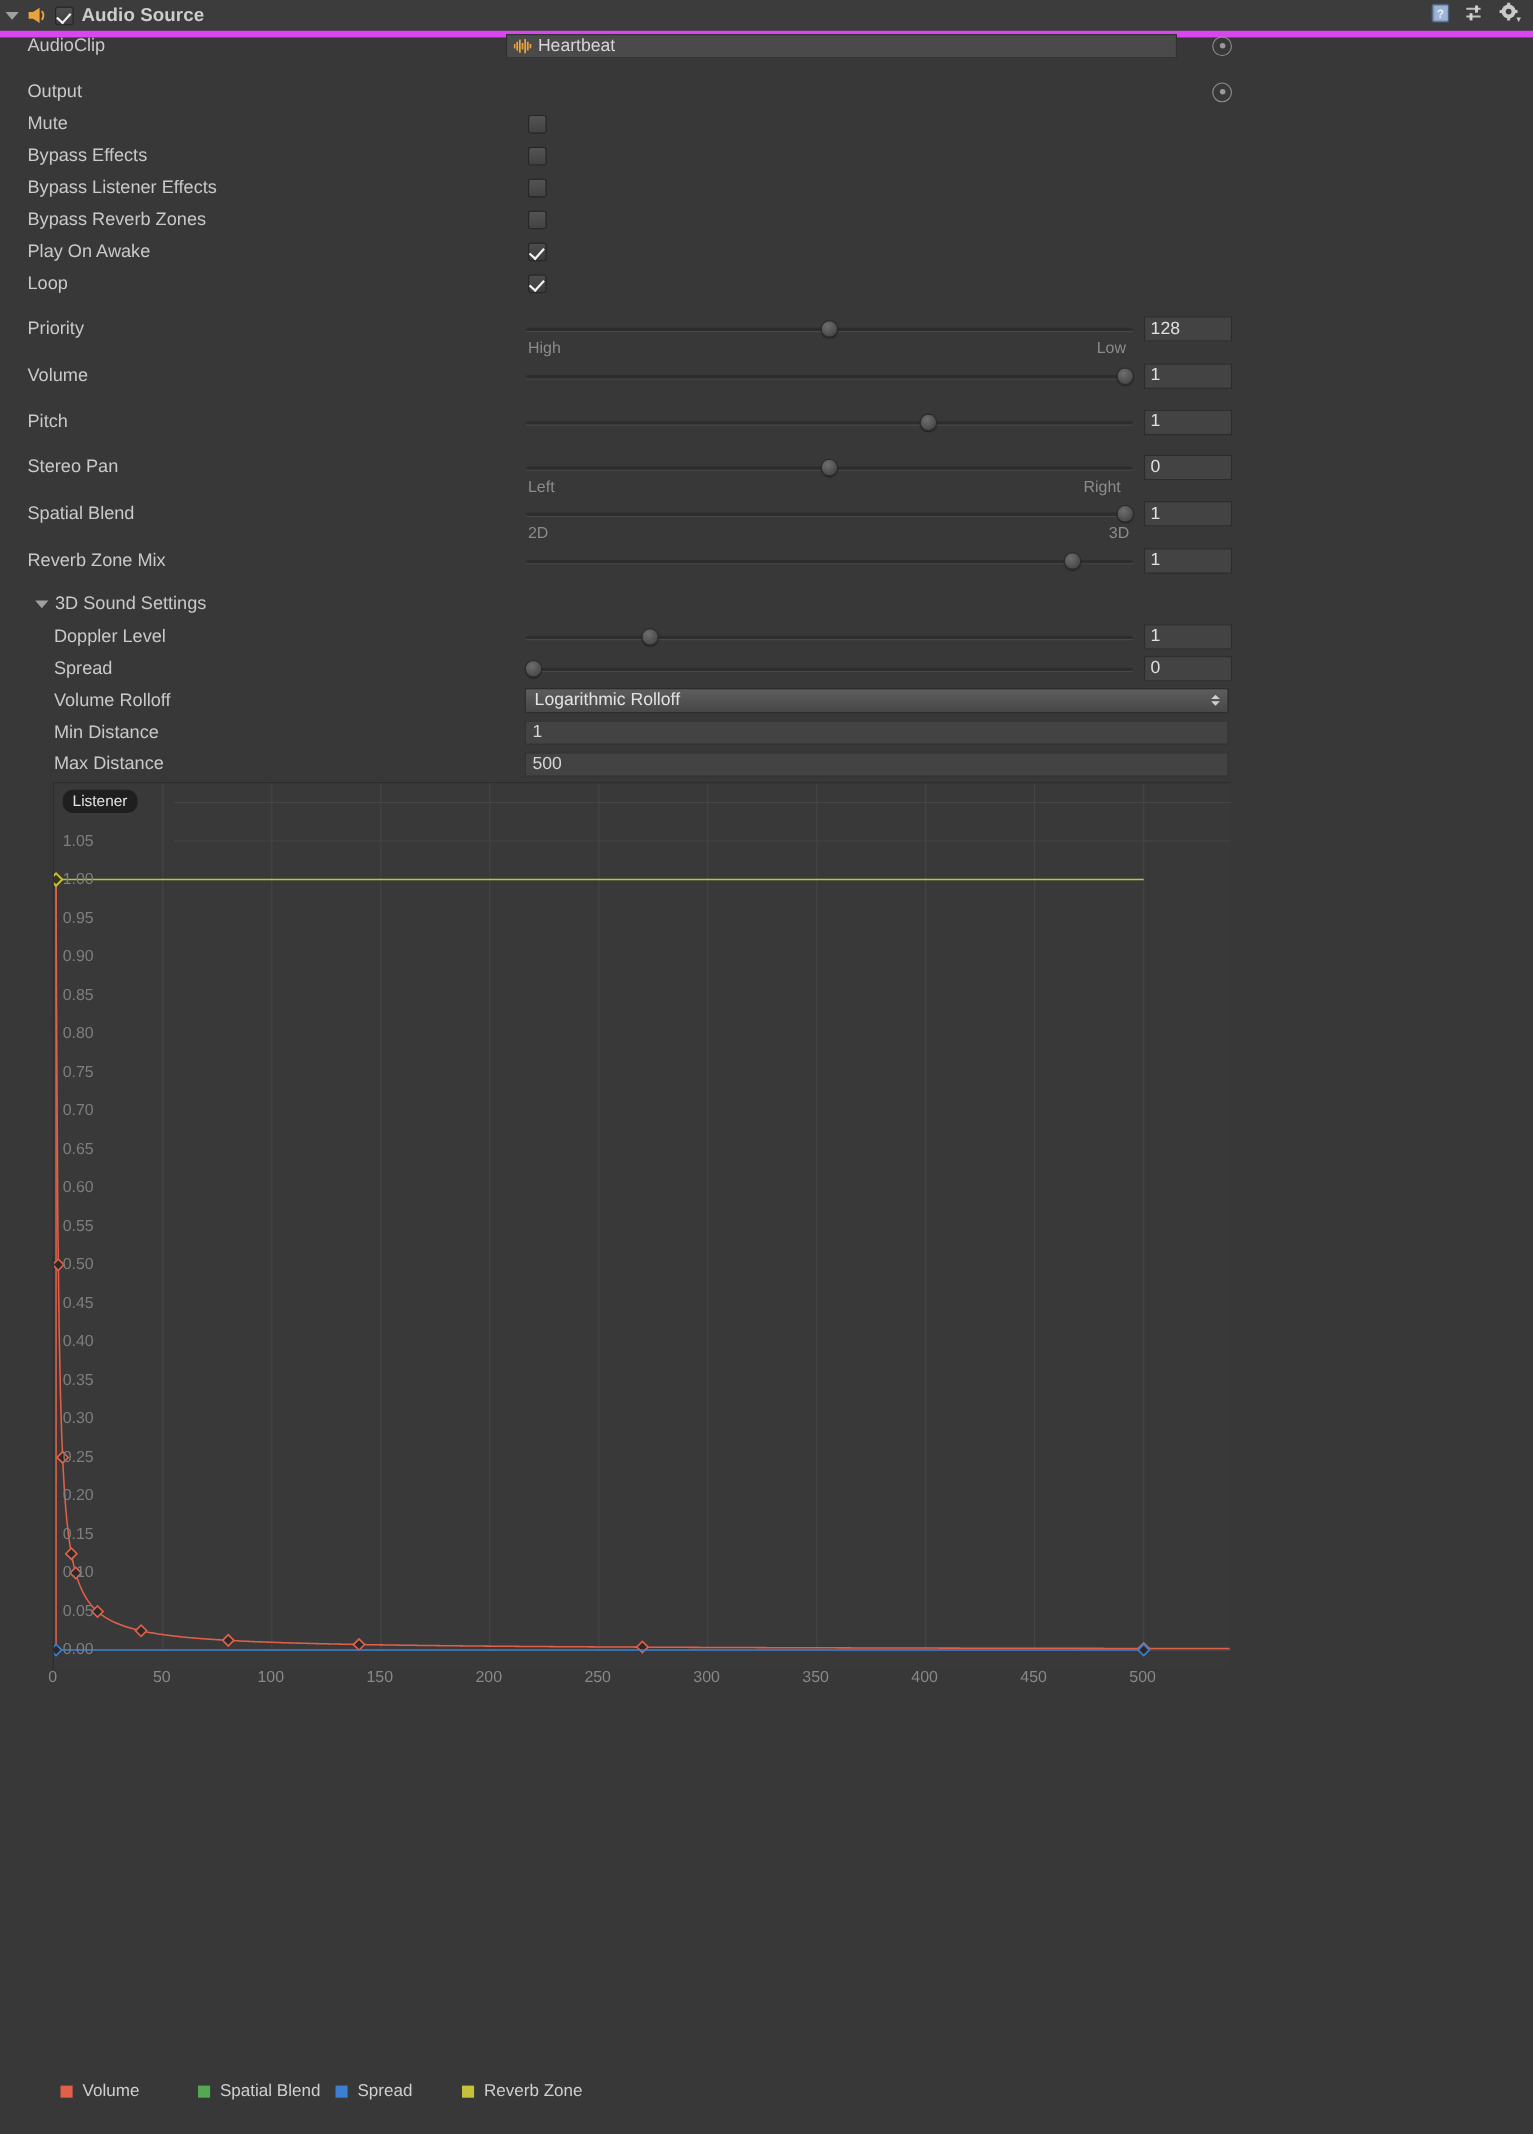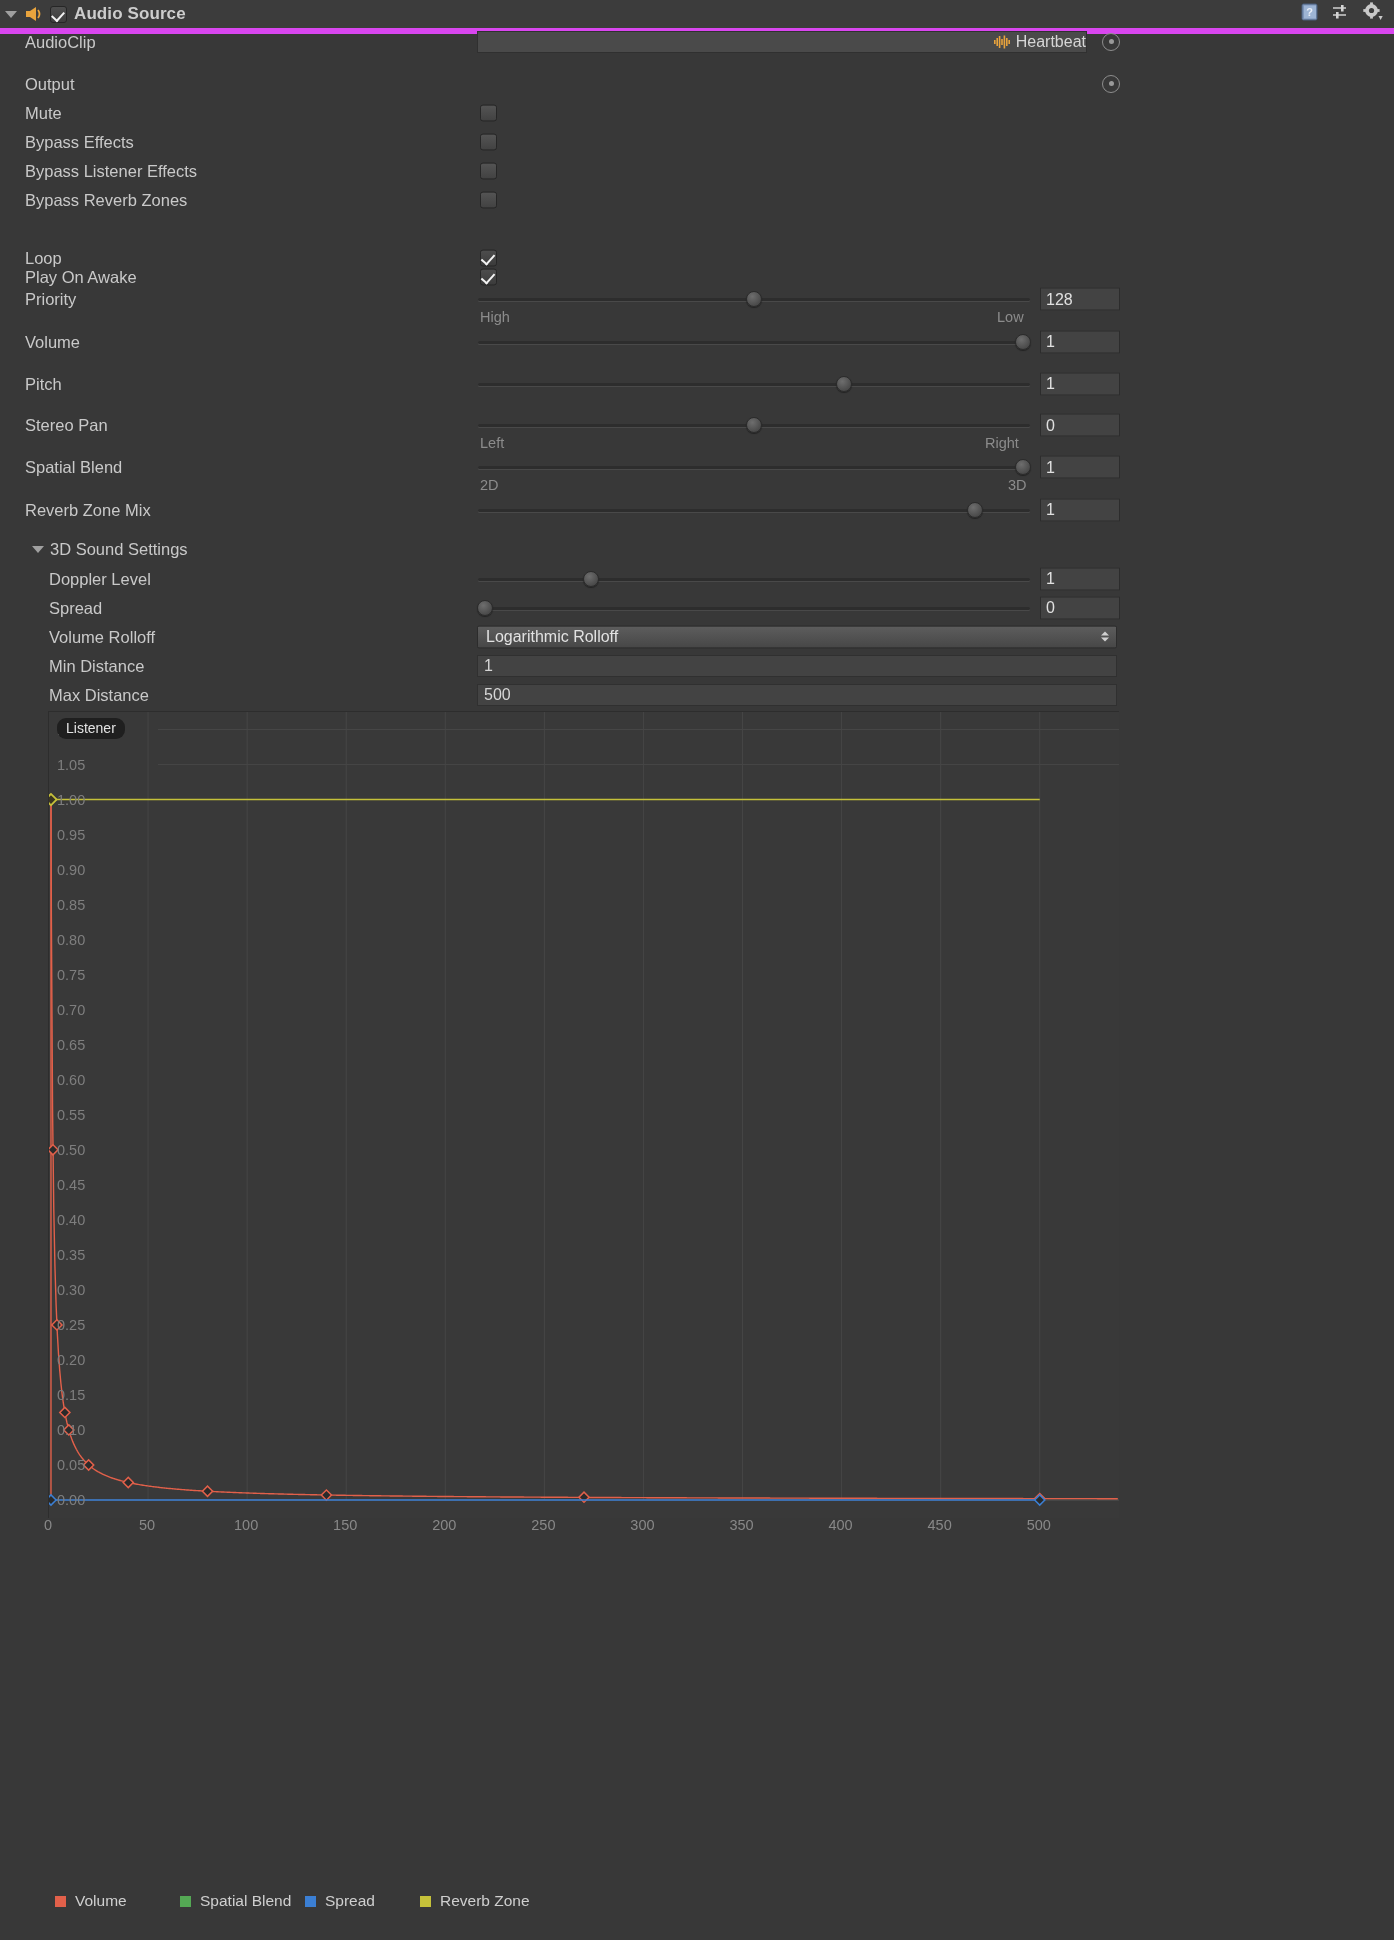--- a/index.html
+++ b/index.html
@@ -203,21 +203,21 @@
           </g>
           <circle cx="9.5" cy="8.5" r="2.6" fill="#3c3c3c"></circle>
           <path d="M16.5 14 l4.2 0 l-2.1 4 z" fill="#c9c9c9"></path>
         </svg>
       </span>
     </div>
   </div>
 
   <div class="row" style="top:27px;">
     <div class="lbl l1">AudioClip</div>
-    <div class="objfield" style="left:477px;width:610px;justify-content:flex-end;">
+    <div class="objfield" style="left:460px;width:610px;">
       <span class="clip-wave">
         <svg width="18" height="14" viewBox="0 0 18 14">
           <g fill="#e8a33d">
             <rect x="0" y="5" width="1.6" height="4"></rect>
             <rect x="2.4" y="3" width="1.6" height="8"></rect>
             <rect x="4.8" y="1" width="1.6" height="12"></rect>
             <rect x="7.2" y="4" width="1.6" height="6"></rect>
             <rect x="9.6" y="0.5" width="1.6" height="13"></rect>
             <rect x="12" y="3" width="1.6" height="8"></rect>
             <rect x="14.4" y="5" width="1.6" height="4"></rect>
@@ -243,21 +243,21 @@
     <div class="cbox" style="left:480px;"></div>
   </div>
   <div class="row" style="top:156px;">
     <div class="lbl l1">Bypass Listener Effects</div>
     <div class="cbox" style="left:480px;"></div>
   </div>
   <div class="row" style="top:185px;">
     <div class="lbl l1">Bypass Reverb Zones</div>
     <div class="cbox" style="left:480px;"></div>
   </div>
-  <div class="row" style="top:214px;margin-top:48px;">
+  <div class="row" style="top:214px;">
     <div class="lbl l1">Play On Awake</div>
     <div class="cbox on" style="left:480px;"></div>
   </div>
   <div class="row" style="top:243px;">
     <div class="lbl l1">Loop</div>
     <div class="cbox on" style="left:480px;"></div>
   </div>
 
   <div class="row" style="top:285px;height:40px;">
     <div class="lbl l1" style="top:14px;">Priority</div>

